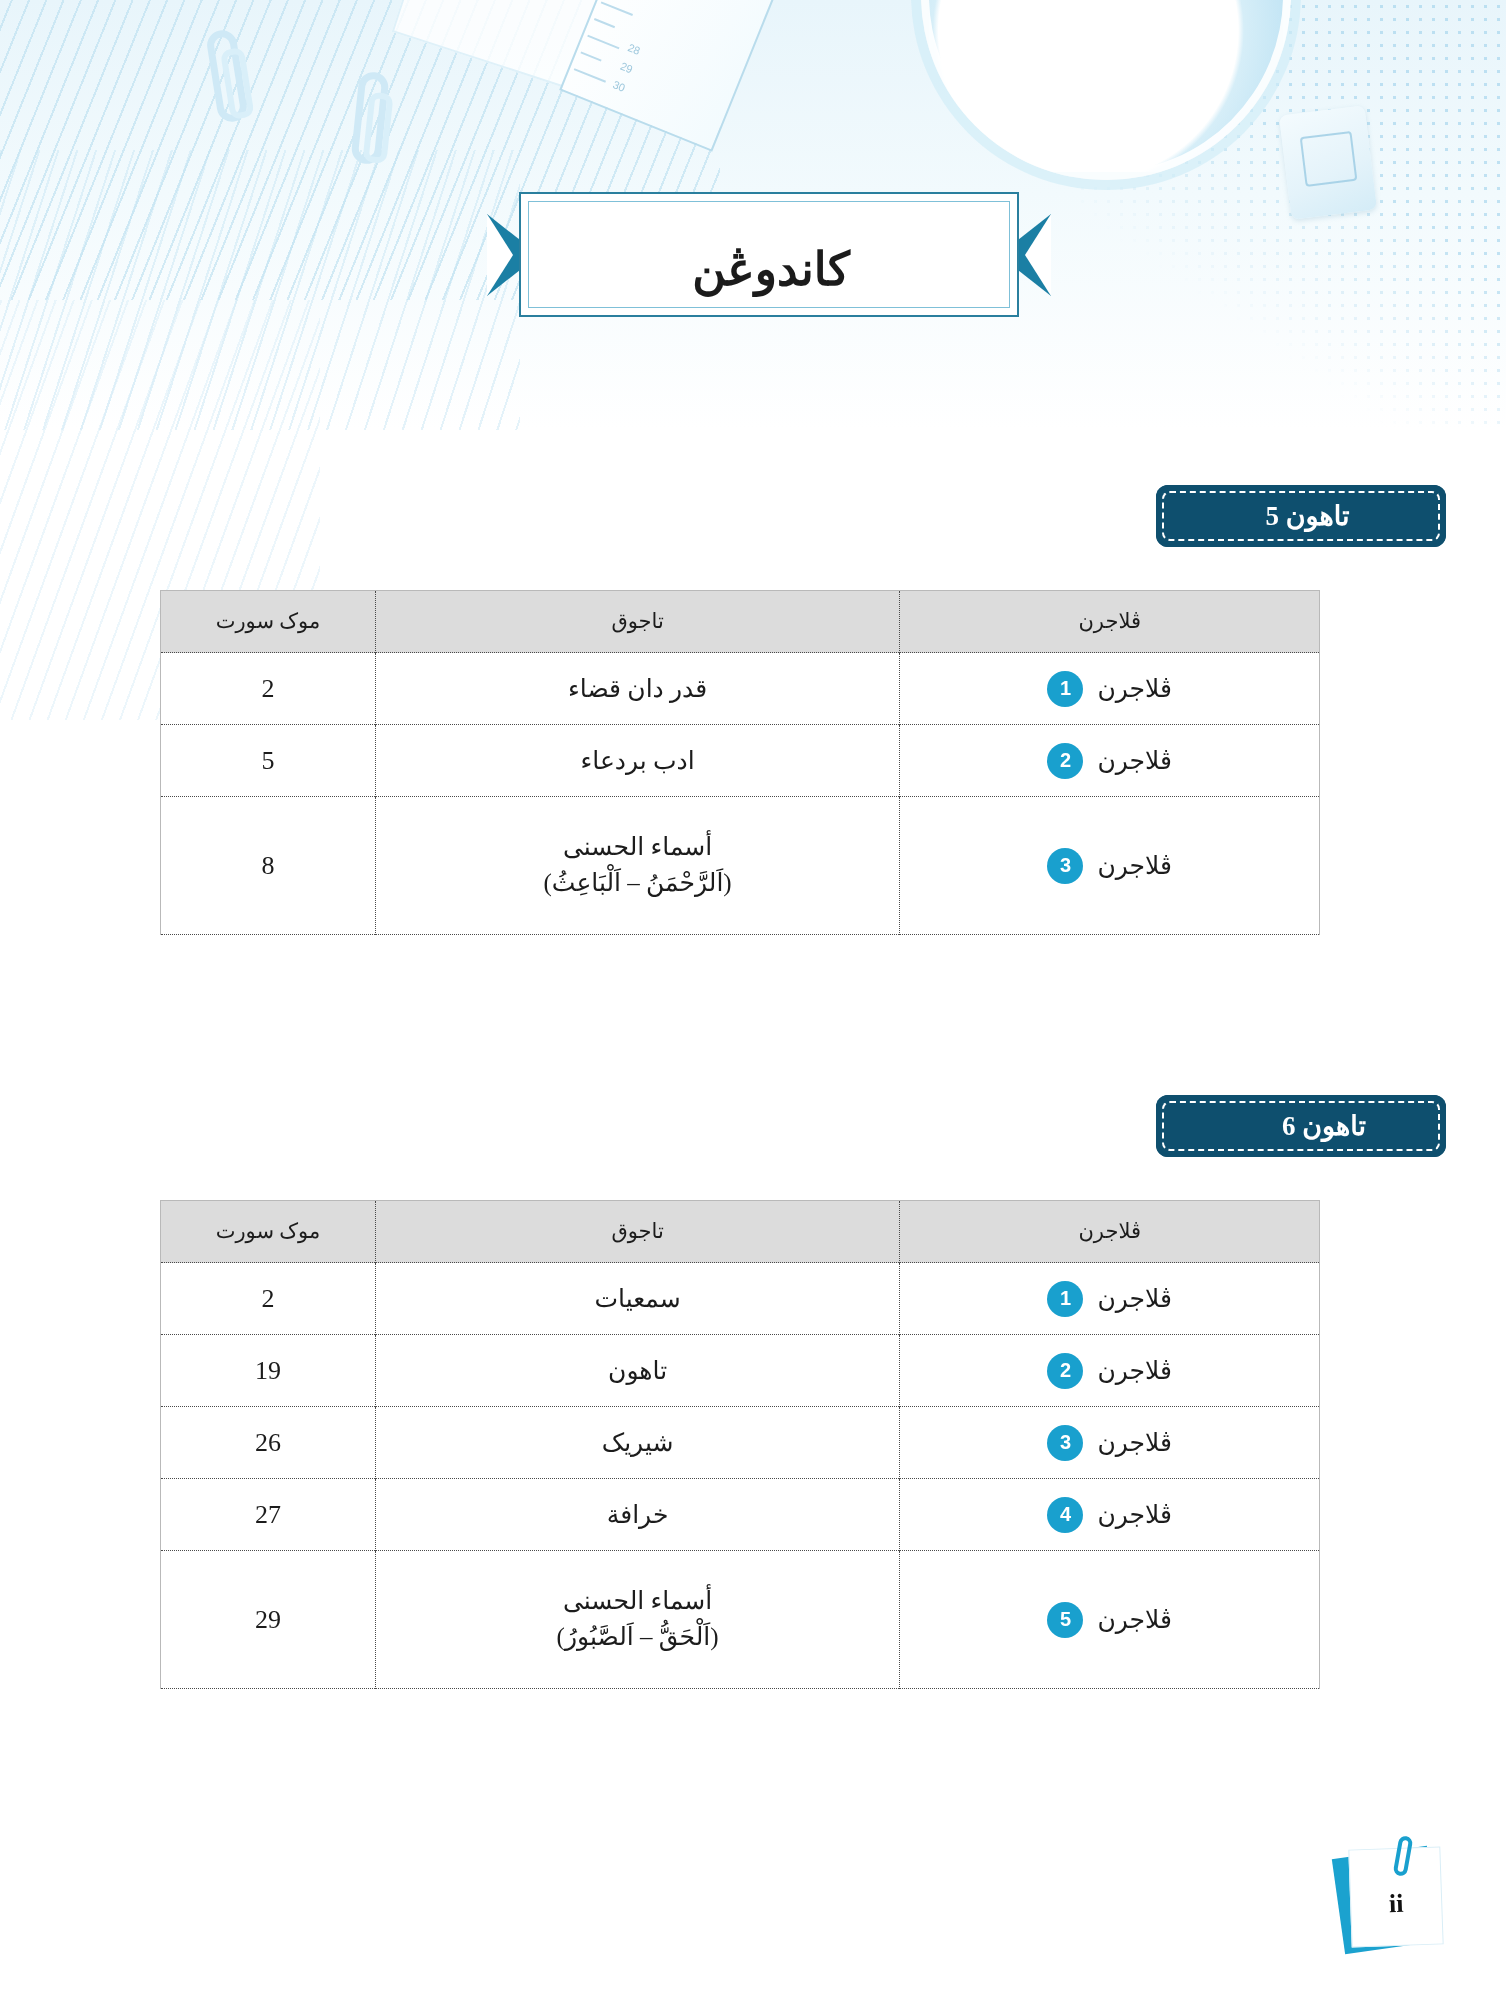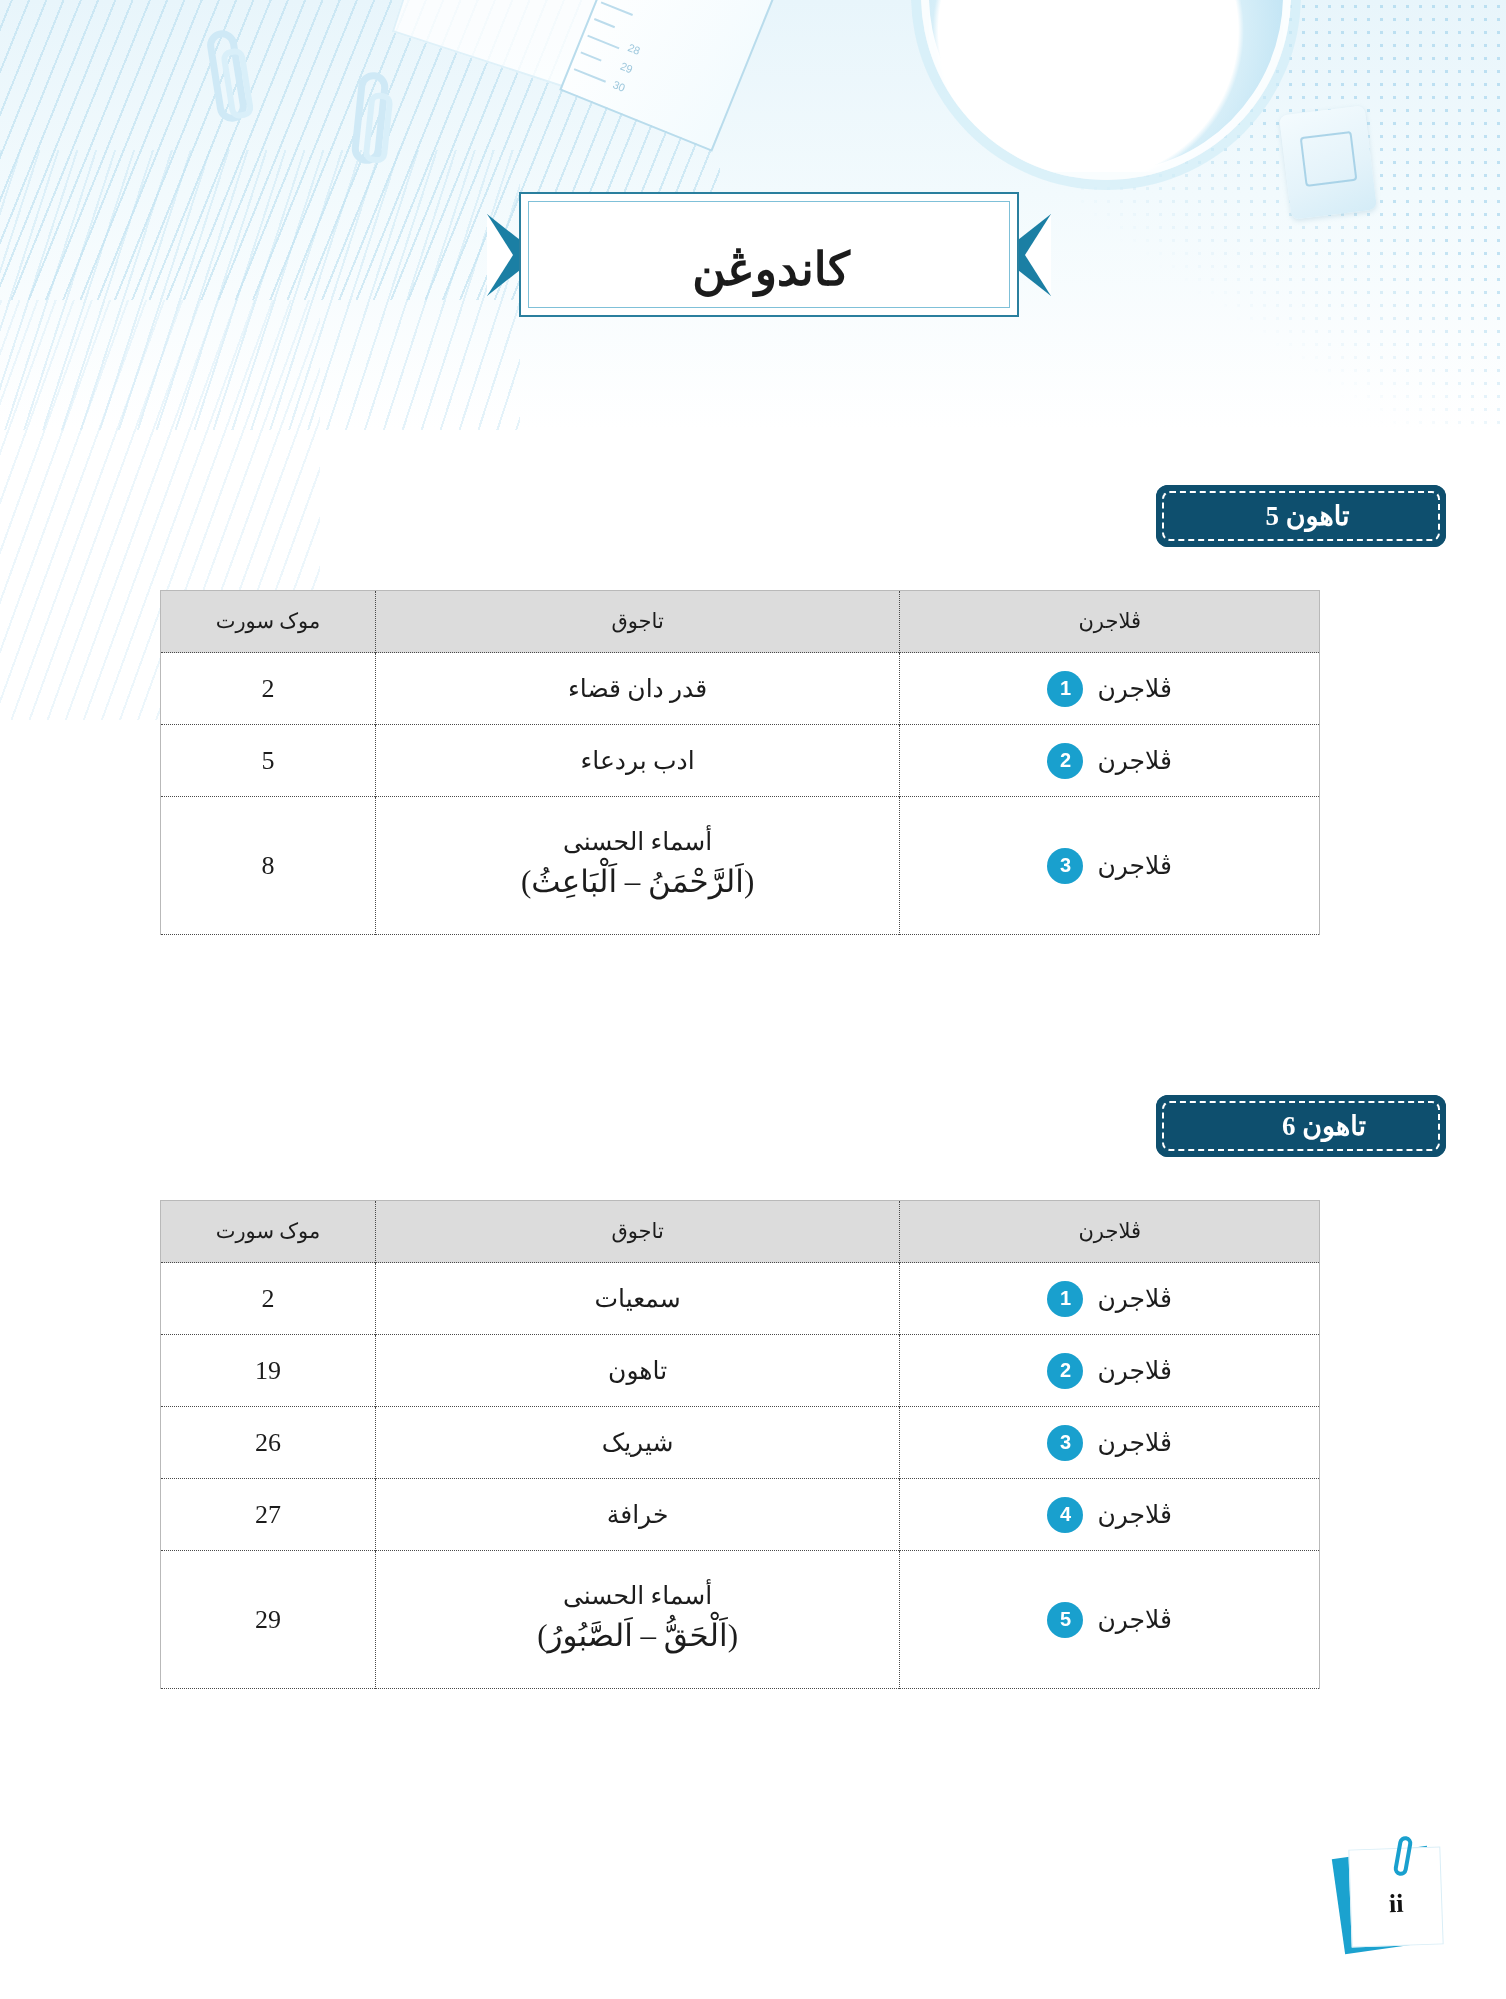--- a/index.html
+++ b/index.html
@@ -180,21 +180,21 @@
     direction: rtl;
   }
   .badge {
     display:inline-flex; align-items:center; justify-content:center;
     width: 36px; height: 36px; border-radius: 50%;
     background: #19a0ce; color:#ffffff;
     font-family:"Liberation Sans", sans-serif;
     font-size: 20px; font-weight: 700;
   }
   .topic-main { display:block; line-height: 1.35; }
-  .topic-sub  { display:block; line-height: 1.5; font-size: 31px; }
+  .topic-sub  { display:block; line-height: 1.5; font-size: 25px; }
   .week { font-size: 26px; }
   .tbl .outer-left  { border-left: 1px solid #b9b9b9; }
   .tbl .outer-right { border-right: 1px solid #b9b9b9; }
   .tbl tr:last-child td { border-bottom: 1px dotted #4a4a4a; }
 
   
   .page-note {
     position: absolute; right: 60px; bottom: 45px;
     width: 108px; height: 108px;
   }

